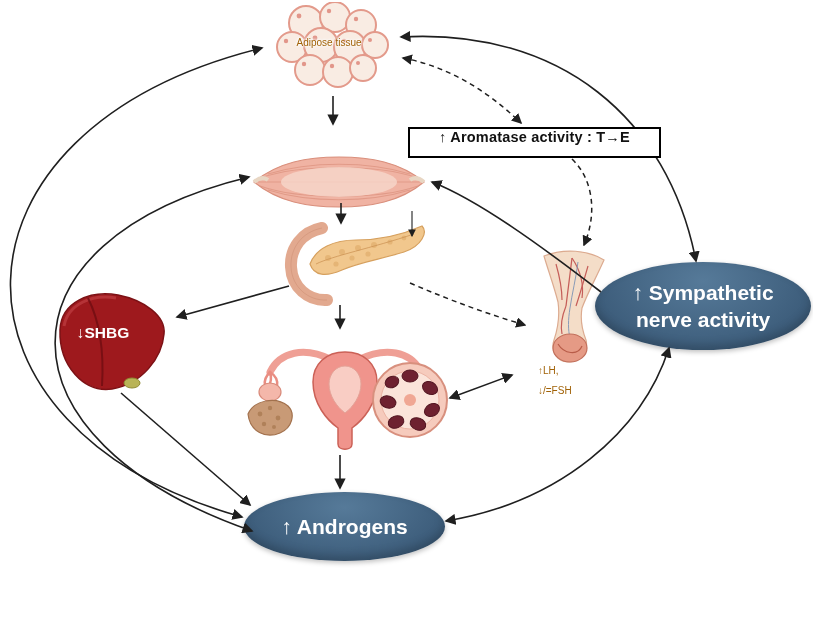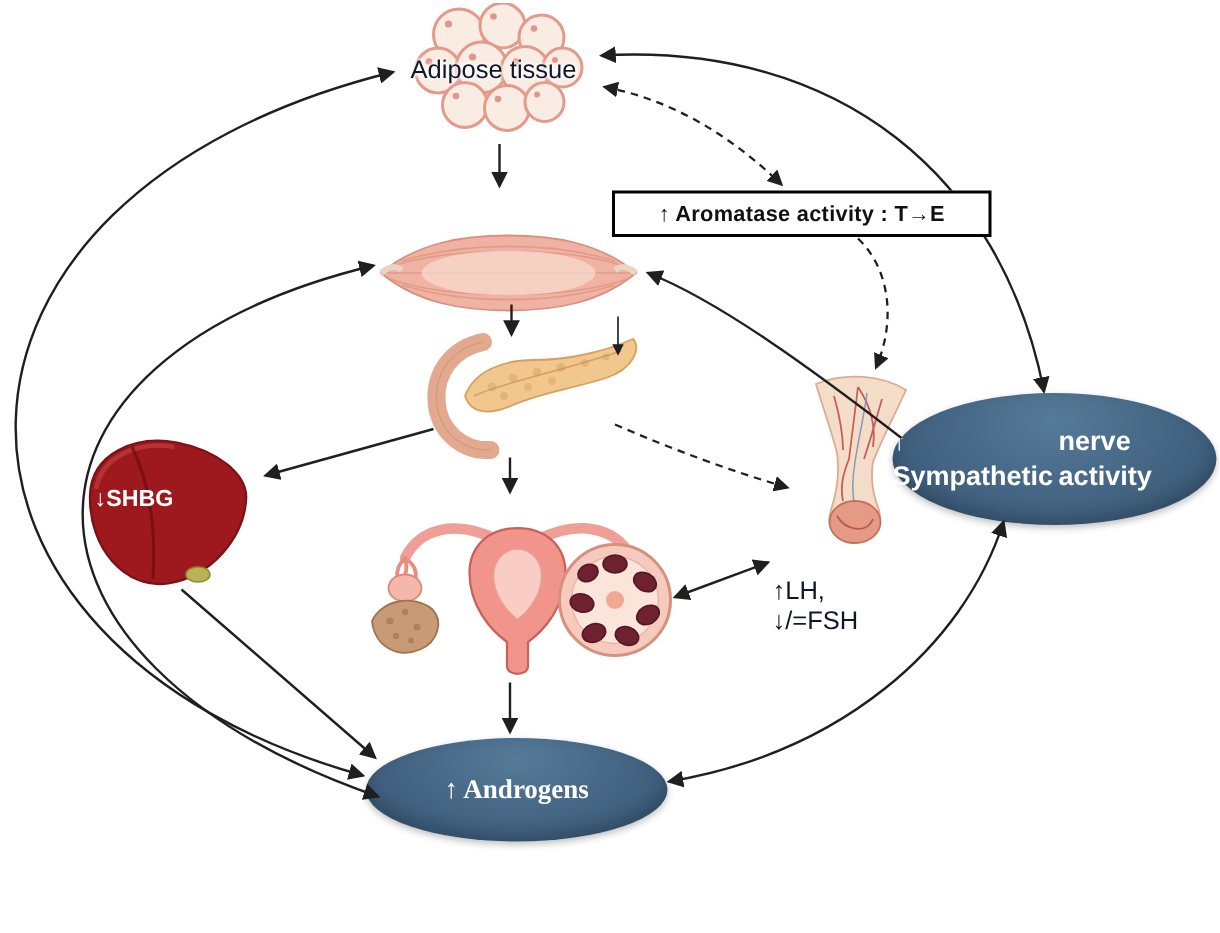--- a/index.html
+++ b/index.html
@@ -4,48 +4,48 @@
 <style>
   * { margin:0; padding:0; box-sizing:border-box; }
   html,body { background:#ffffff; }
   body { font-family:"Liberation Sans", sans-serif; }
   #stage {
     position:relative; width:813px; height:622px; background:#fff; overflow:hidden;
   }
   .illus { position:absolute; z-index:2; }
   #arrows { position:absolute; left:0; top:0; z-index:5; pointer-events:none; }
   .label {
-    position:absolute; z-index:6; font-size:17px; font-weight:400; color:#0f172a;
+    position:absolute; z-index:6; font-size:10px; font-weight:400; color:#a16207;
     text-align:center; line-height:1.2;
     text-shadow:0 0 3px #fff, 0 0 3px #fff, 0 0 4px #fff;
   }
   .label.white {
     color:#ffffff; font-weight:bold; text-shadow:none; text-align:left;
   }
   .label.left { text-align:left; text-shadow:none; }
   .node-ellipse {
     position:absolute; z-index:4; border-radius:50%;
     background:radial-gradient(ellipse at 50% 22%, #567a99 0%, #3d5d7b 72%, #34506b 100%);
-    color:#ffffff; font-weight:bold; font-size:18px; line-height:1.3;
-    display:flex; flex-direction:row; align-items:center; justify-content:center;
+    color:#ffffff; font-weight:bold; font-size:21px; line-height:1.3;
+    display:flex; flex-direction:column; align-items:center; justify-content:center;
     box-shadow:0 2px 5px rgba(0,0,0,0.25), inset 0 -5px 10px rgba(0,0,0,0.18);
   }
   #sympathetic-node { left:595px; top:262px; width:216px; height:88px; }
-  #androgens-node   { left:244px; top:492px; width:201px; height:69px;font-family:Liberation Serif, serif; }
+  #androgens-node   { left:244px; top:492px; width:201px; height:69px; }
   .arom-box {
     position:absolute; z-index:6; left:408px; top:127px; width:253px; height:31px;
     background:#ffffff; border:2px solid #000000;
-    display:flex; align-items:center; justify-content:center;
+    display:flex; align-items:flex-start; justify-content:center;
     font-size:14.5px; font-weight:600; color:#111111; letter-spacing:0.2px;
   }
   #adipose-label  { left:244px; top:37px;  width:170px; }
   #insulin-label  { left:256px; top:173px; width:172px; }
   #hyper-label    { left:266px; top:259px; width:172px; }
-  #shbg-label     { left:63px;  top:324px; width:80px; font-size:15.5px; }
-  #lhfsh-label    { left:515px; top:361px; width:80px; line-height:20px; font-weight:400;margin-top:23px; }
+  #shbg-label     { left:63px;  top:324px; width:80px; font-size:15.5px;text-align:center; }
+  #lhfsh-label    { left:538px; top:361px; width:80px; line-height:20px; font-weight:400; }
 </style>
 </head>
 <body>
 
 <div id="stage">
 
   <svg class="illus" style="left:272px; top:2px;" width="122" height="92" viewBox="0 0 122 92">
     <g fill="#f9ece3" stroke="#e39a8b" stroke-width="2">
       <circle cx="34" cy="21" r="17"></circle>
         <circle cx="63" cy="15" r="15"></circle>

